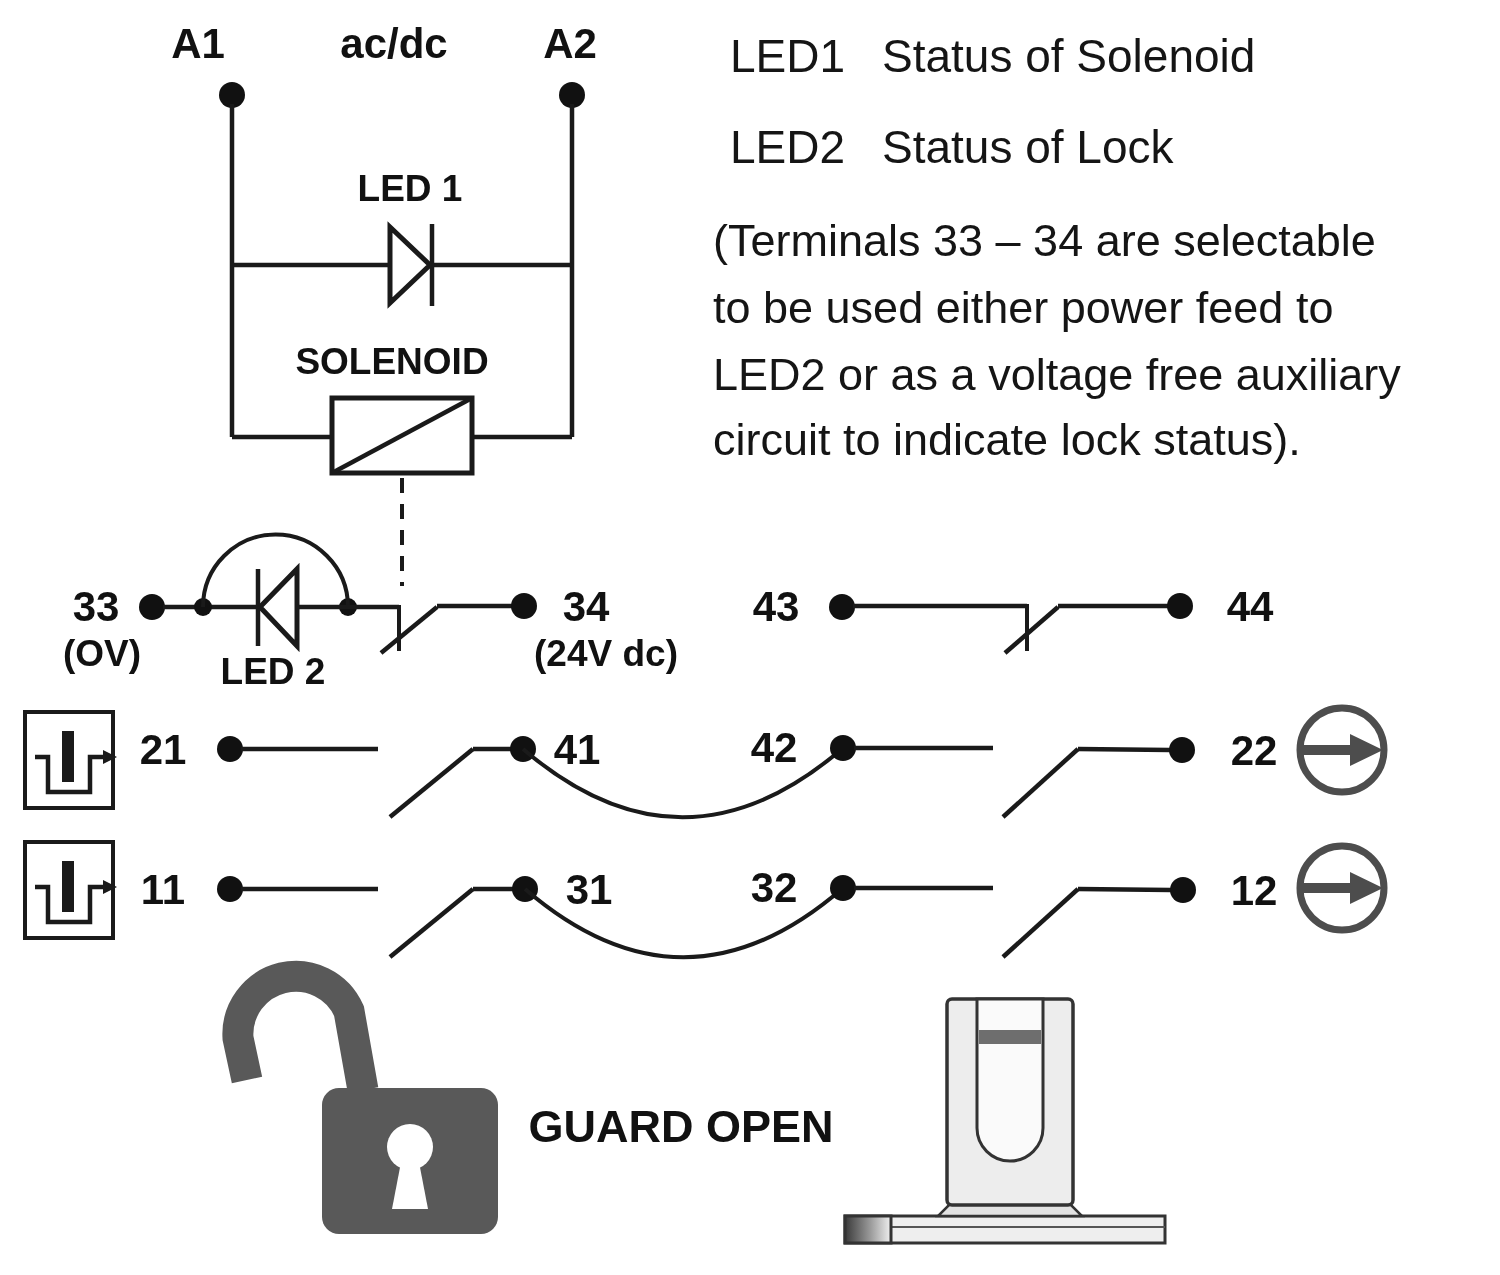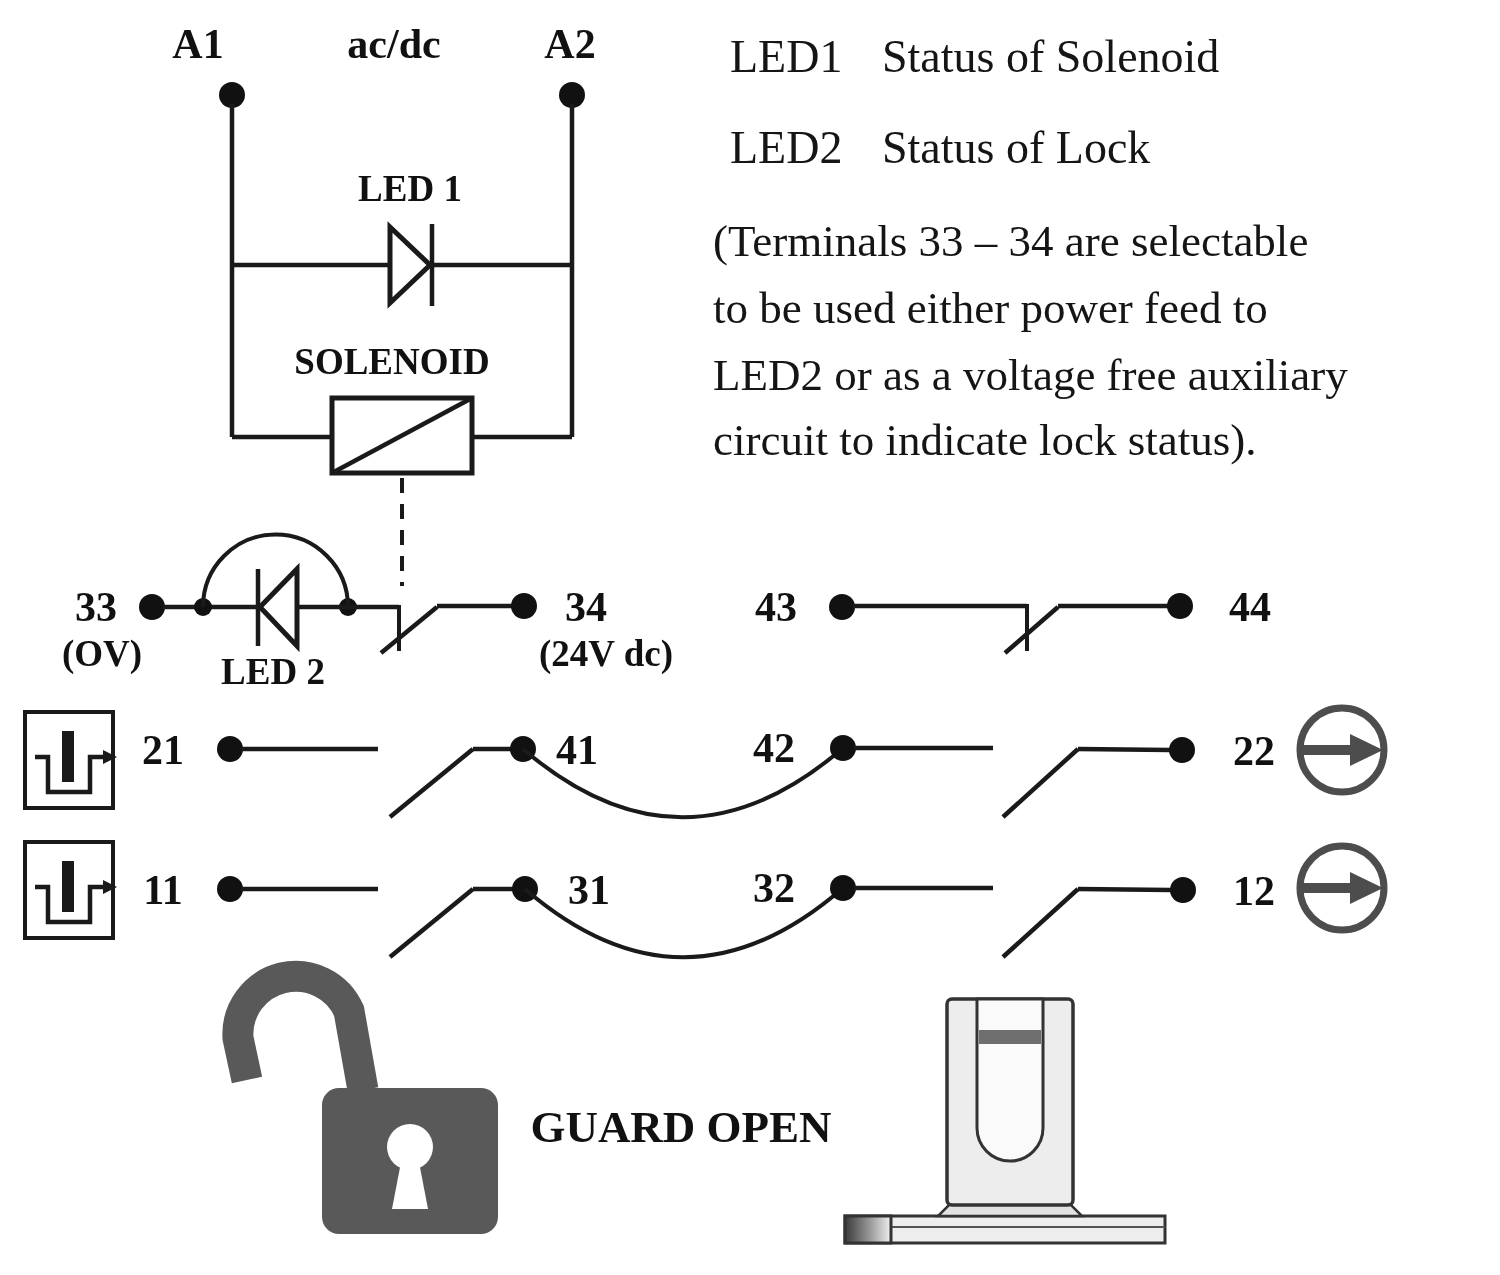--- a/index.html
+++ b/index.html
@@ -1,17 +1,17 @@
 <!DOCTYPE html>
 <html><head>
 <meta charset="utf-8">
 <style>
   html,body{margin:0;padding:0;background:#ffffff;}
   body{width:1500px;height:1275px;font-family:"Liberation Sans",sans-serif;}
-  #canvas{position:relative;width:1500px;height:1275px;background:#ffffff;overflow:hidden;font-family:Liberation Serif, serif;}
+  #canvas{position:relative;width:1500px;height:1275px;background:#ffffff;overflow:hidden;}
   svg{display:block;}
   text{fill:#111111;}
   .lbl{font-weight:bold;font-size:42px;}
   .lbl-sm{font-weight:bold;font-size:37px;}
   .legend{font-size:46px;fill:#151515;}
   .note{font-size:45px;fill:#151515;}
   .guard{font-weight:bold;font-size:45px;}
   .wire{stroke:#1a1a1a;stroke-width:4.5;fill:none;}
   .wire-thin{stroke:#1a1a1a;stroke-width:4;fill:none;}
   .sym{stroke:#1a1a1a;stroke-width:5;fill:#ffffff;}

